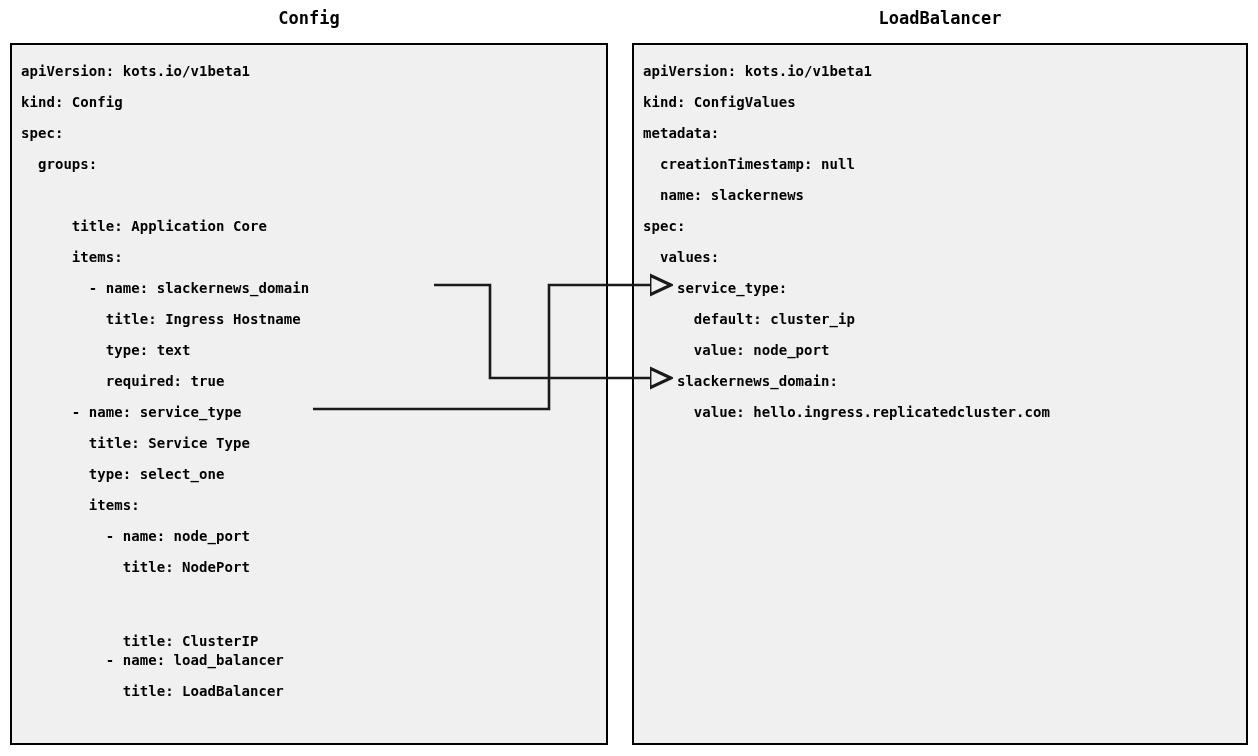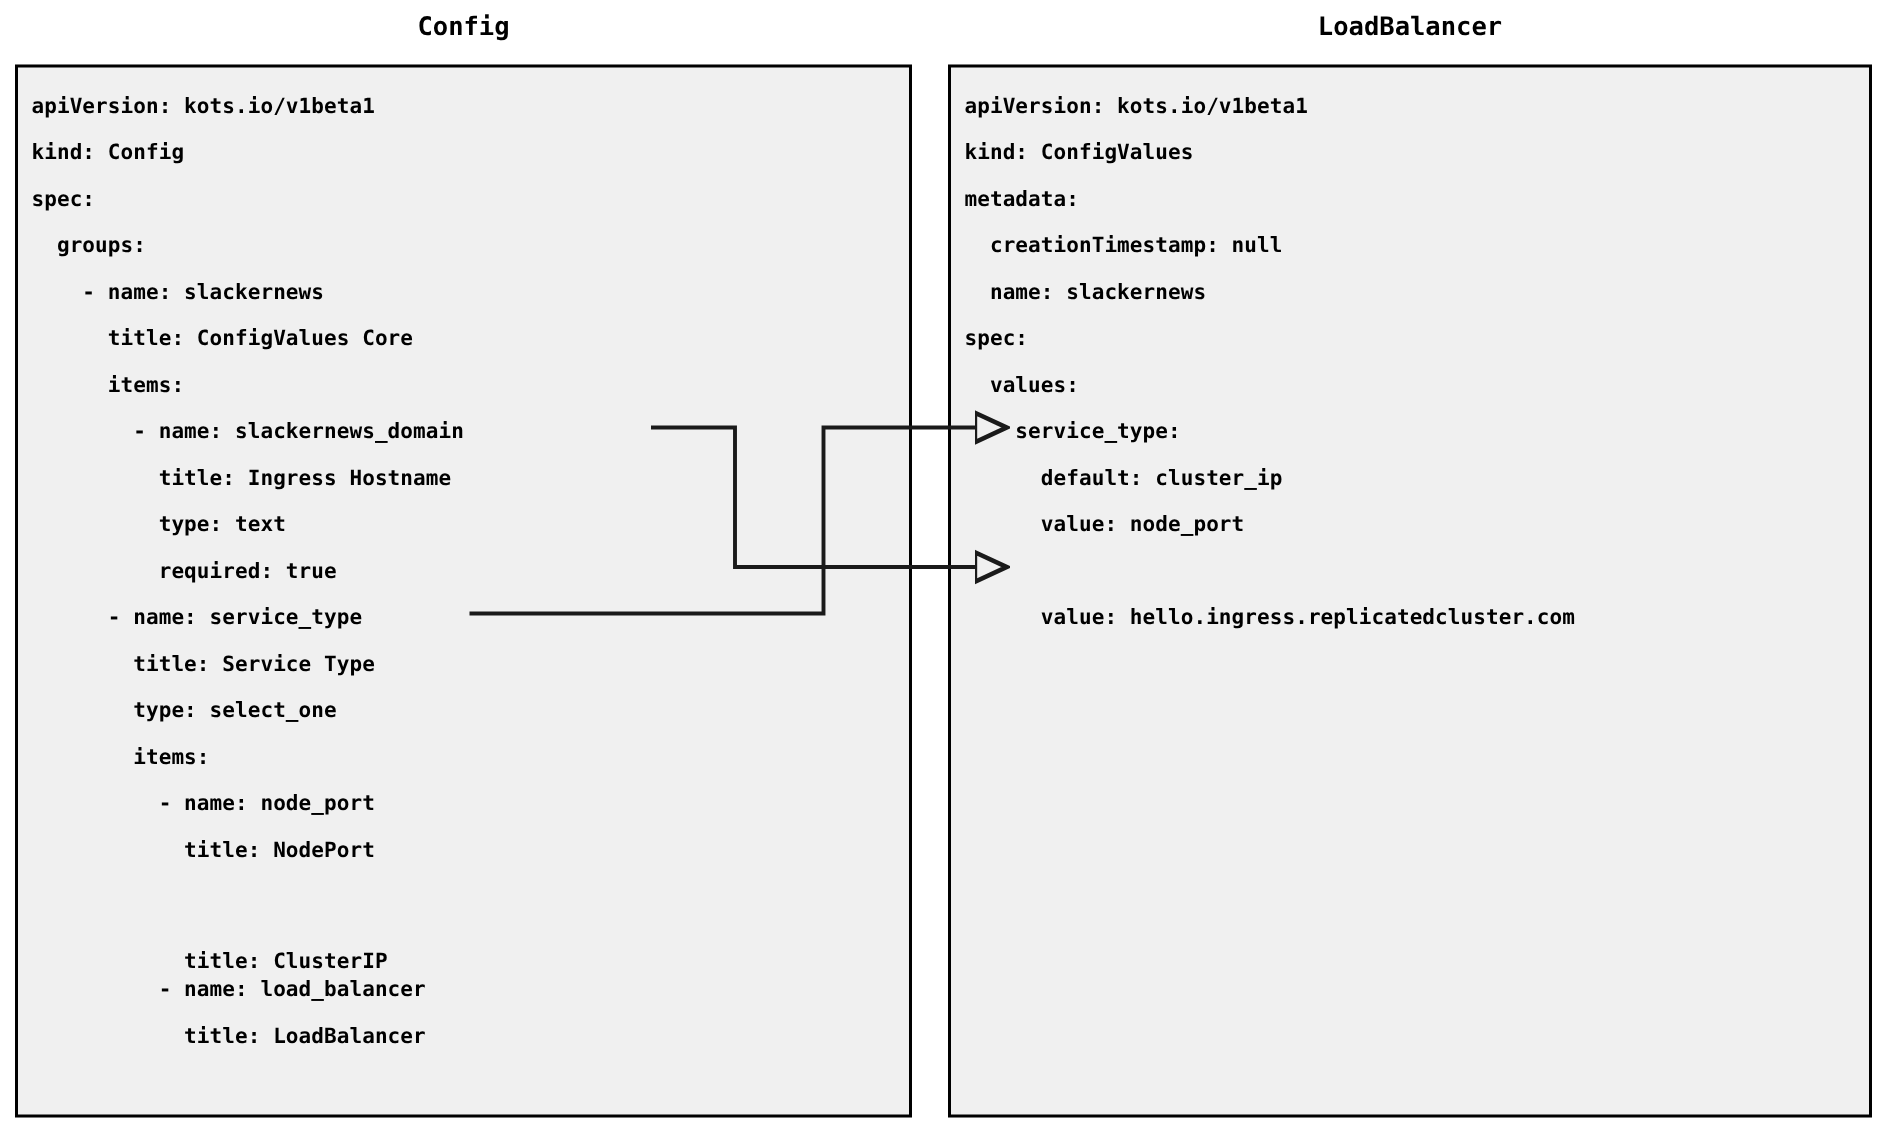--- a/index.html
+++ b/index.html
@@ -71,22 +71,21 @@
   <div class="panel-title" style="left:632px; top:8px; width:616px;">LoadBalancer</div>
 
   <div class="panel" style="left:10px; top:43px; width:598px; height:702px;"></div>
 
   <div class="panel" style="left:632px; top:43px; width:616px; height:702px;"></div>
 
   <div class="code-line" style="left:21px; top:61px;">apiVersion: kots.io/v1beta1</div>
   <div class="code-line" style="left:21px; top:92px;">kind: Config</div>
   <div class="code-line" style="left:21px; top:123px;">spec:</div>
   <div class="code-line" style="left:21px; top:154px;">  groups:</div>
-  <div class="code-line" style="left:21px; top:185px;">    - name: slackernews</div>
-  <div class="code-line" style="left:21px; top:216px;">      title: ConfigValues Core</div>
+  <div class="code-line" style="left:21px; top:216px;">      title: Application Core</div>
   <div class="code-line" style="left:21px; top:247px;">      items:</div>
   <div class="code-line" style="left:21px; top:278px;">        - name: slackernews_domain</div>
   <div class="code-line" style="left:21px; top:309px;">          title: Ingress Hostname</div>
   <div class="code-line" style="left:21px; top:371px;">          required: true</div>
   <div class="code-line" style="left:21px; top:340px;">          type: text</div>
   <div class="code-line" style="left:21px; top:402px;">      - name: service_type</div>
   <div class="code-line" style="left:21px; top:433px;">        title: Service Type</div>
   <div class="code-line" style="left:21px; top:464px;">        type: select_one</div>
   <div class="code-line" style="left:21px; top:495px;">        items:</div>
   <div class="code-line" style="left:21px; top:526px;">          - name: node_port</div>
@@ -98,20 +97,21 @@
   <div class="code-line" style="left:643px; top:61px;">apiVersion: kots.io/v1beta1</div>
   <div class="code-line" style="left:643px; top:92px;">kind: ConfigValues</div>
   <div class="code-line" style="left:643px; top:123px;">metadata:</div>
   <div class="code-line" style="left:643px; top:154px;text-align:right;">  creationTimestamp: null</div>
   <div class="code-line" style="left:643px; top:185px;">  name: slackernews</div>
   <div class="code-line" style="left:643px; top:216px;">spec:</div>
   <div class="code-line" style="left:643px; top:247px;">  values:</div>
   <div class="code-line" style="left:643px; top:278px;">    service_type:</div>
   <div class="code-line" style="left:643px; top:309px;">      default: cluster_ip</div>
   <div class="code-line" style="left:643px; top:340px;">      value: node_port</div>
+  <div class="code-line" style="left:643px; top:371px;">    slackernews_domain:</div>
   <div class="code-line" style="left:643px; top:402px;">      value: hello.ingress.replicatedcluster.com</div>
 
   <svg class="connector-layer" width="1258" height="756" viewBox="0 0 1258 756">
     <defs>
       <marker id="openArrow" viewBox="0 0 10 10" refX="9" refY="5" markerWidth="9" markerHeight="9" orient="auto-start-reverse">
         <path d="M 0 0.8 L 9 5 L 0 9.2 z" fill="#f0f0f0" stroke="#1a1a1a" stroke-width="1.3" stroke-linejoin="miter"></path>
       </marker>
     </defs>
 
     <path d="M 434 285 L 490 285 L 490 378 L 671 378" fill="none" stroke="#1a1a1a" stroke-width="2.6" stroke-linejoin="miter" stroke-linecap="butt" marker-end="url(#openArrow)"></path>

